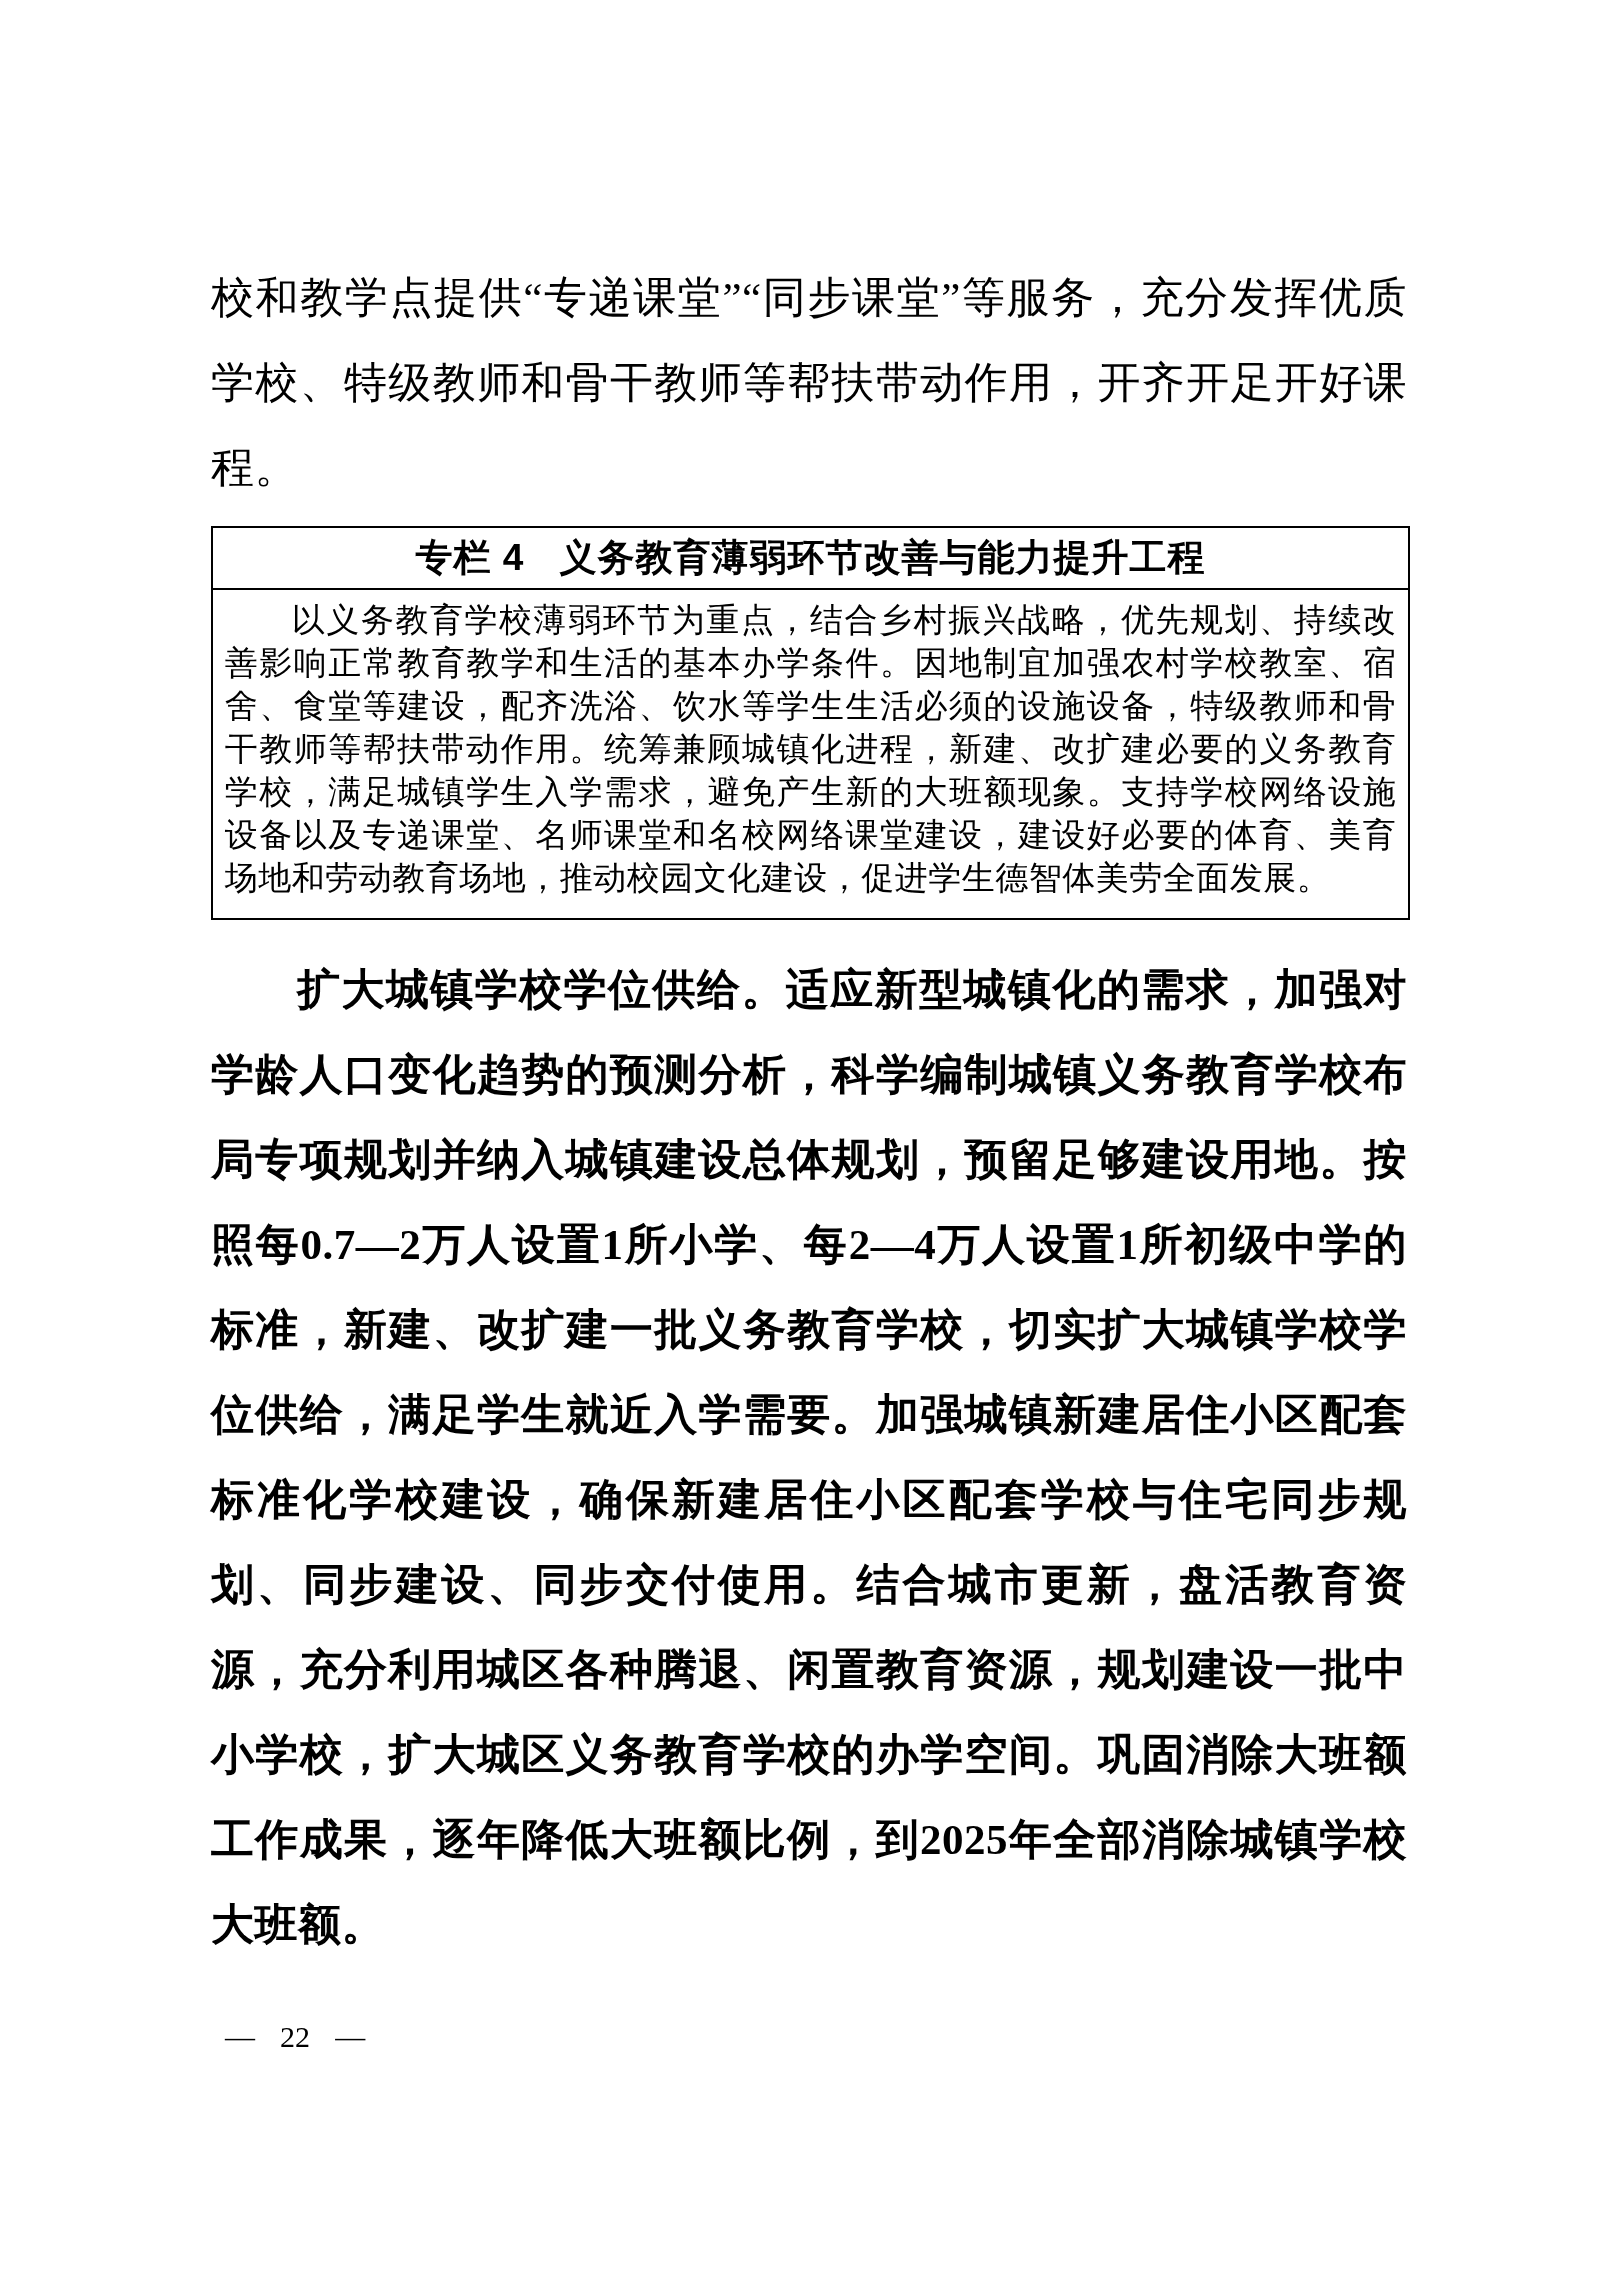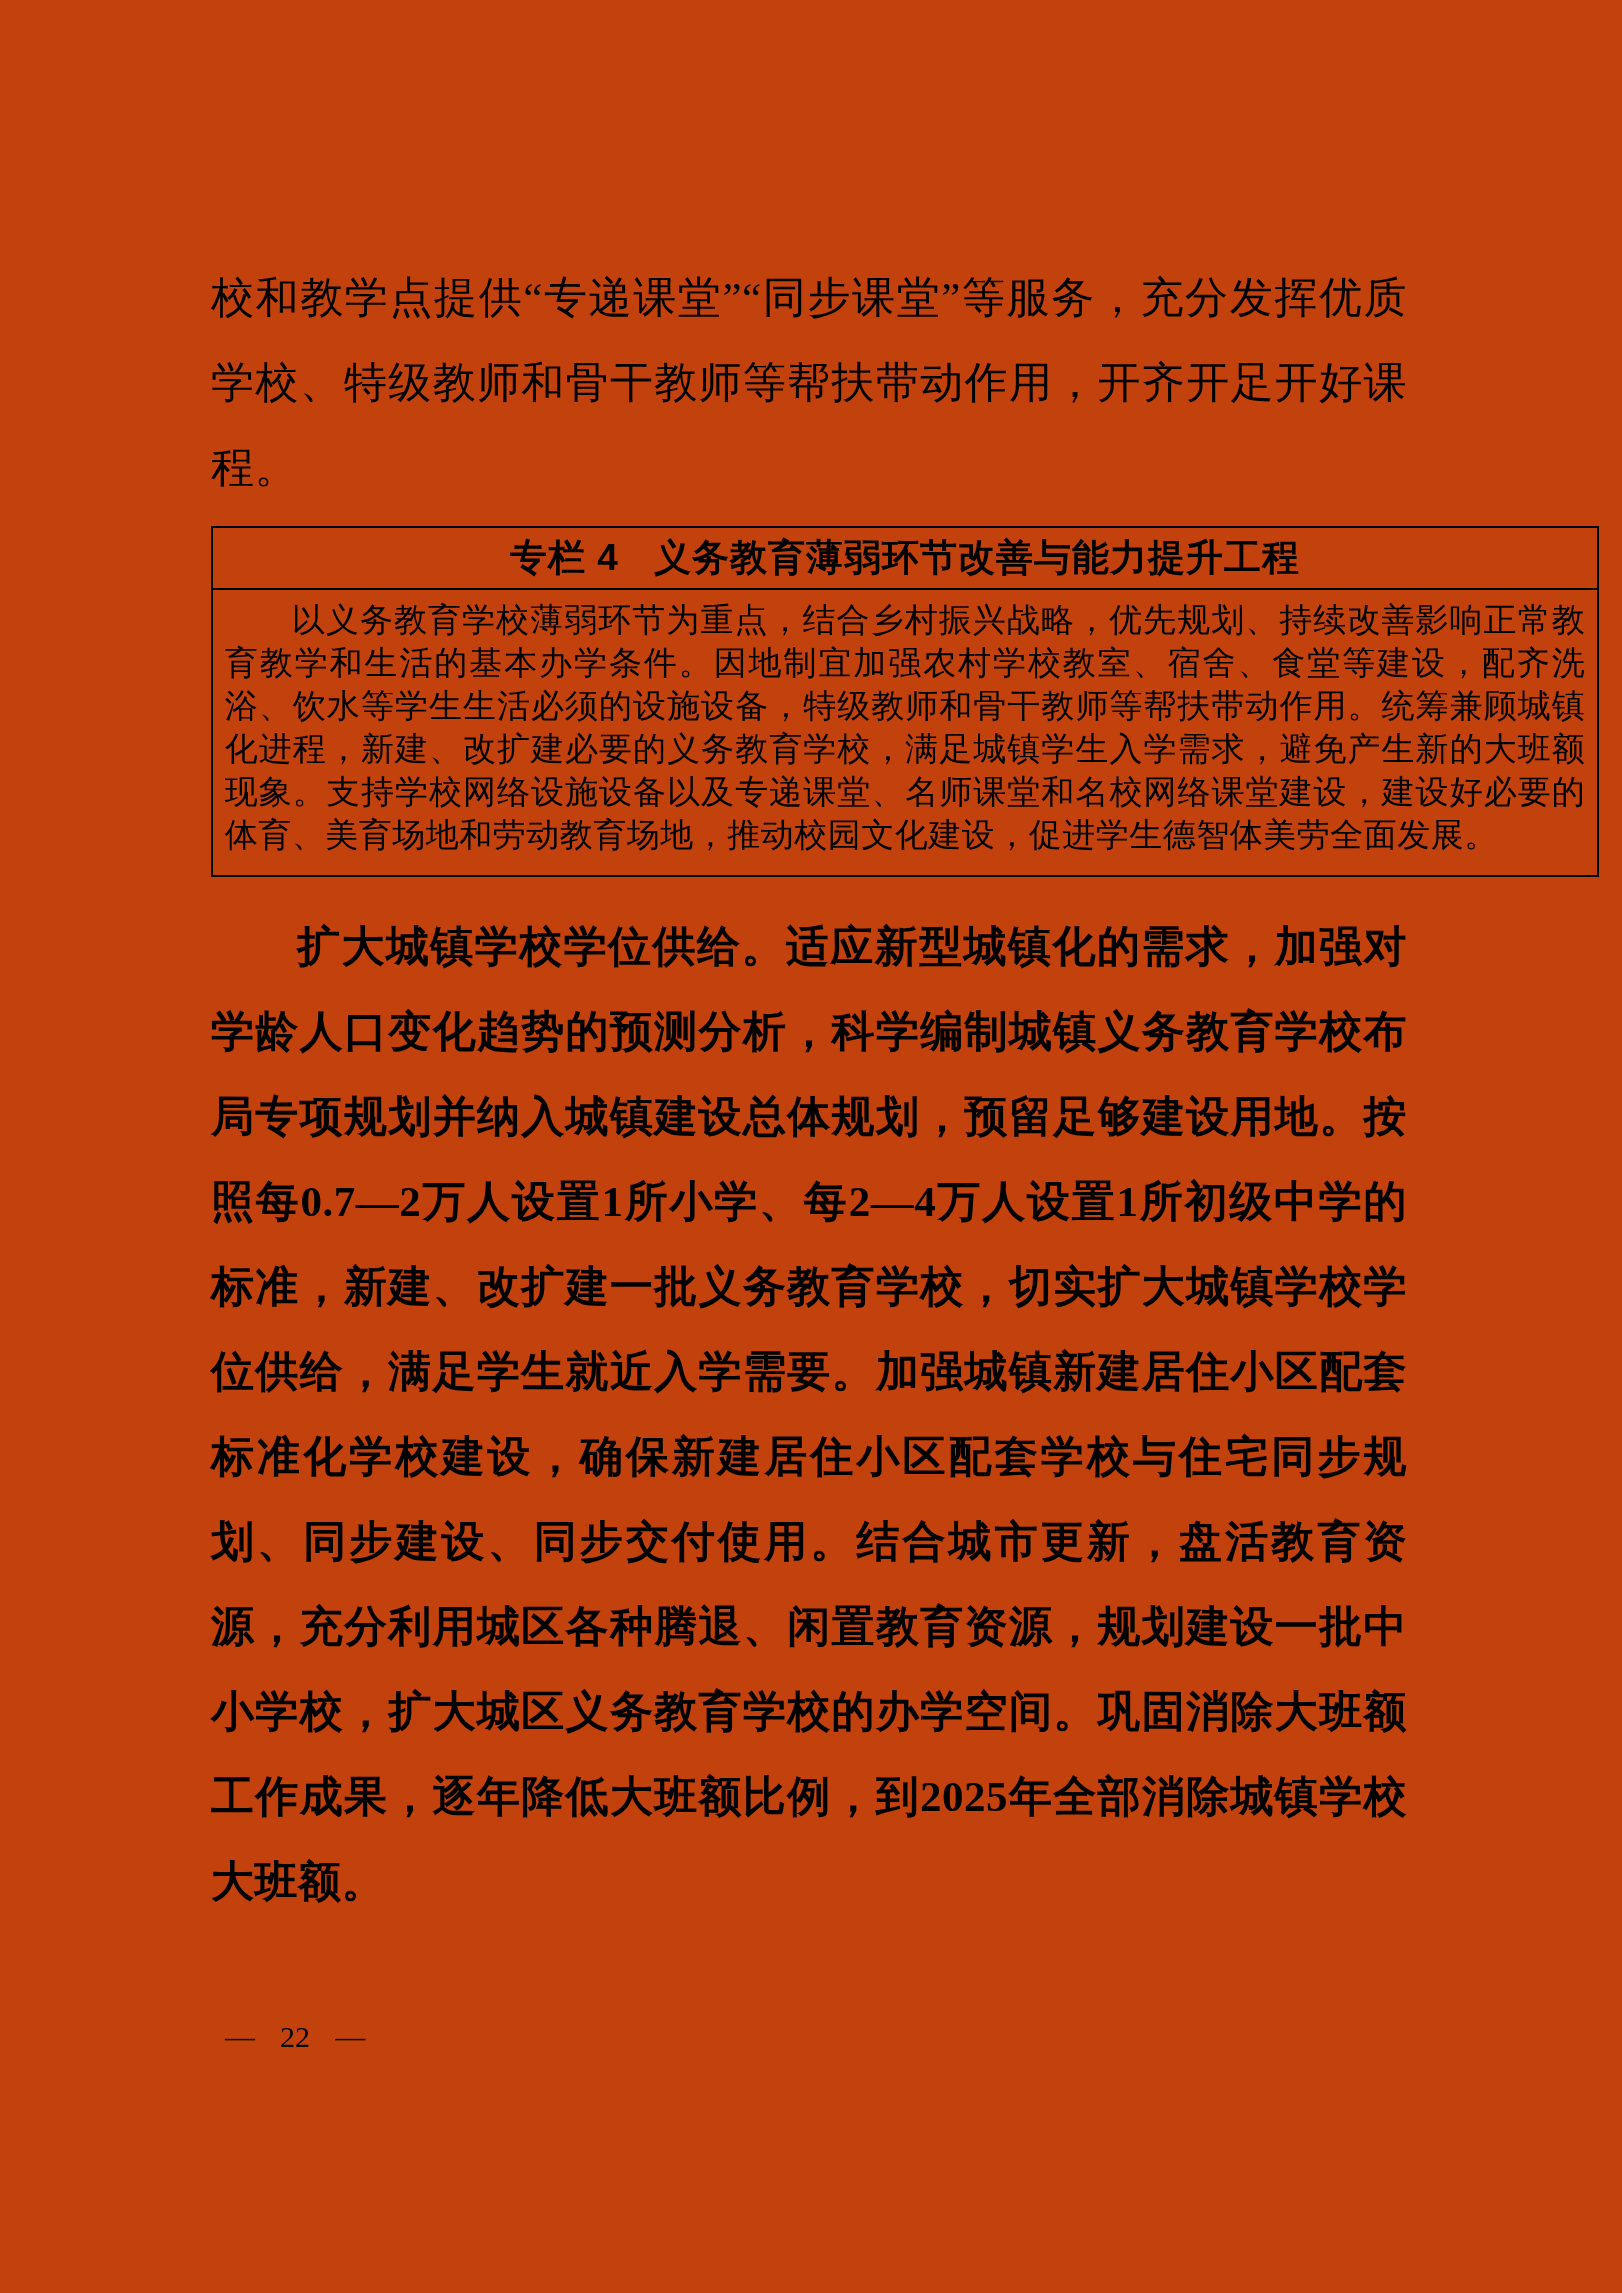--- a/index.html
+++ b/index.html
@@ -1,38 +1,38 @@
 <!DOCTYPE html>
 <html><head>
 <meta charset="utf-8">
 <style>
   * { margin: 0; padding: 0; box-sizing: border-box; }
   html, body { background: #e8e8e8; }
   .page {
     position: relative;
     width: 1622px;
     height: 2294px;
-    background: #c2410c;
+    background: #ffffff;
     color: #000000;
     font-family: "Liberation Serif", "DejaVu Serif", serif;
     padding: 255px 216px 0 211px;
     overflow: hidden;
   }
   .body-text { width: 1196px; }
   .para {
     font-size: 43px;
     line-height: 85px;
     text-align: justify;
     text-justify: inter-ideograph;
     letter-spacing: 0.5px;
     color: #000;
   }
   .para.indent { text-indent: 86px; font-weight: bold; }
   .callout {
-    width: 1388px;
+    width: 1199px;
     border: 2px solid #000;
     margin: 15.7px 0 27.4px 0;
   }
   .callout-header {
     height: 62px;
     display: flex;
     align-items: center;
     justify-content: center;
     border-bottom: 2px solid #000;
     font-family: "Liberation Sans", "DejaVu Sans", sans-serif;

